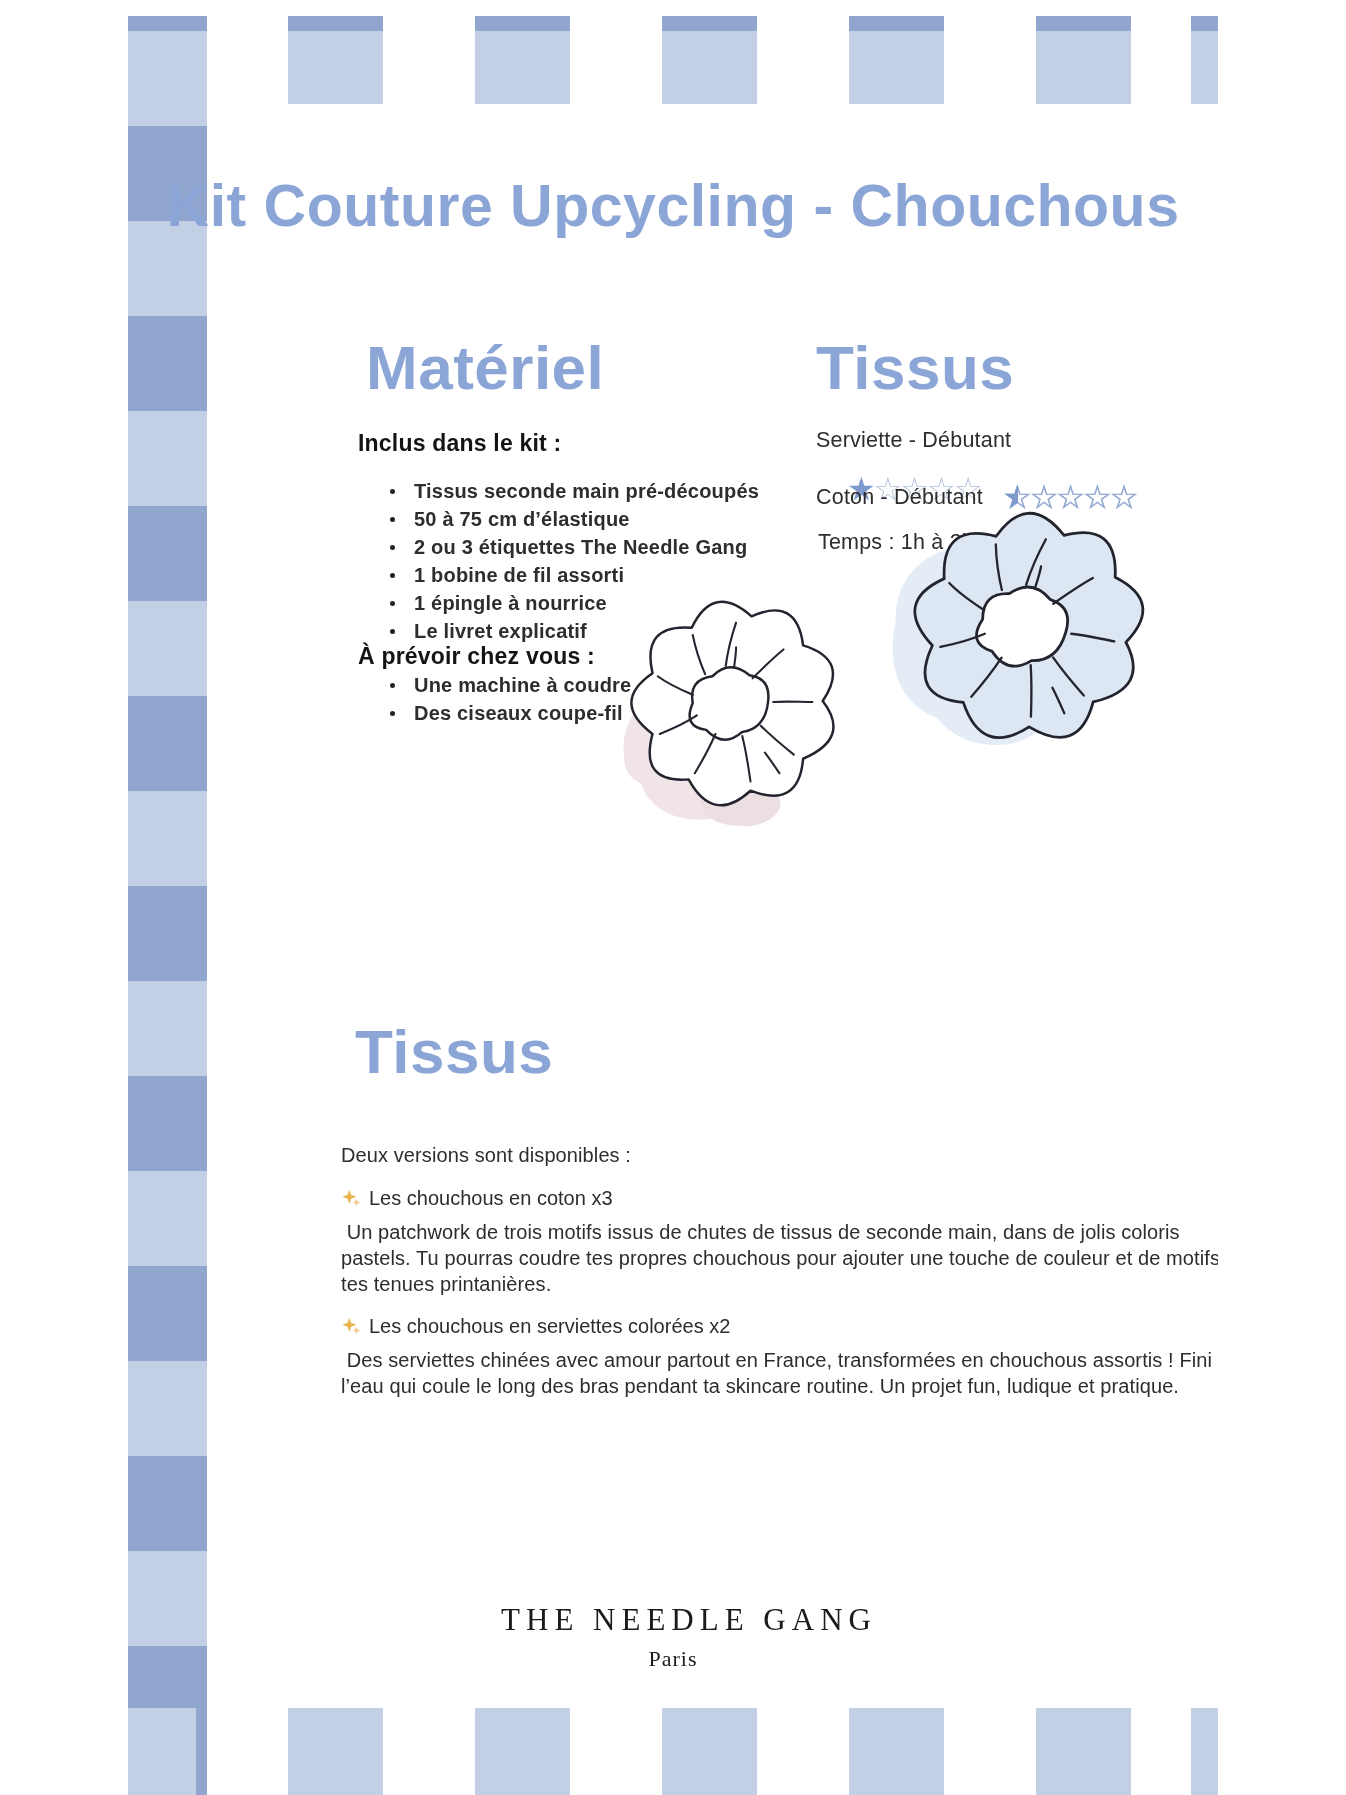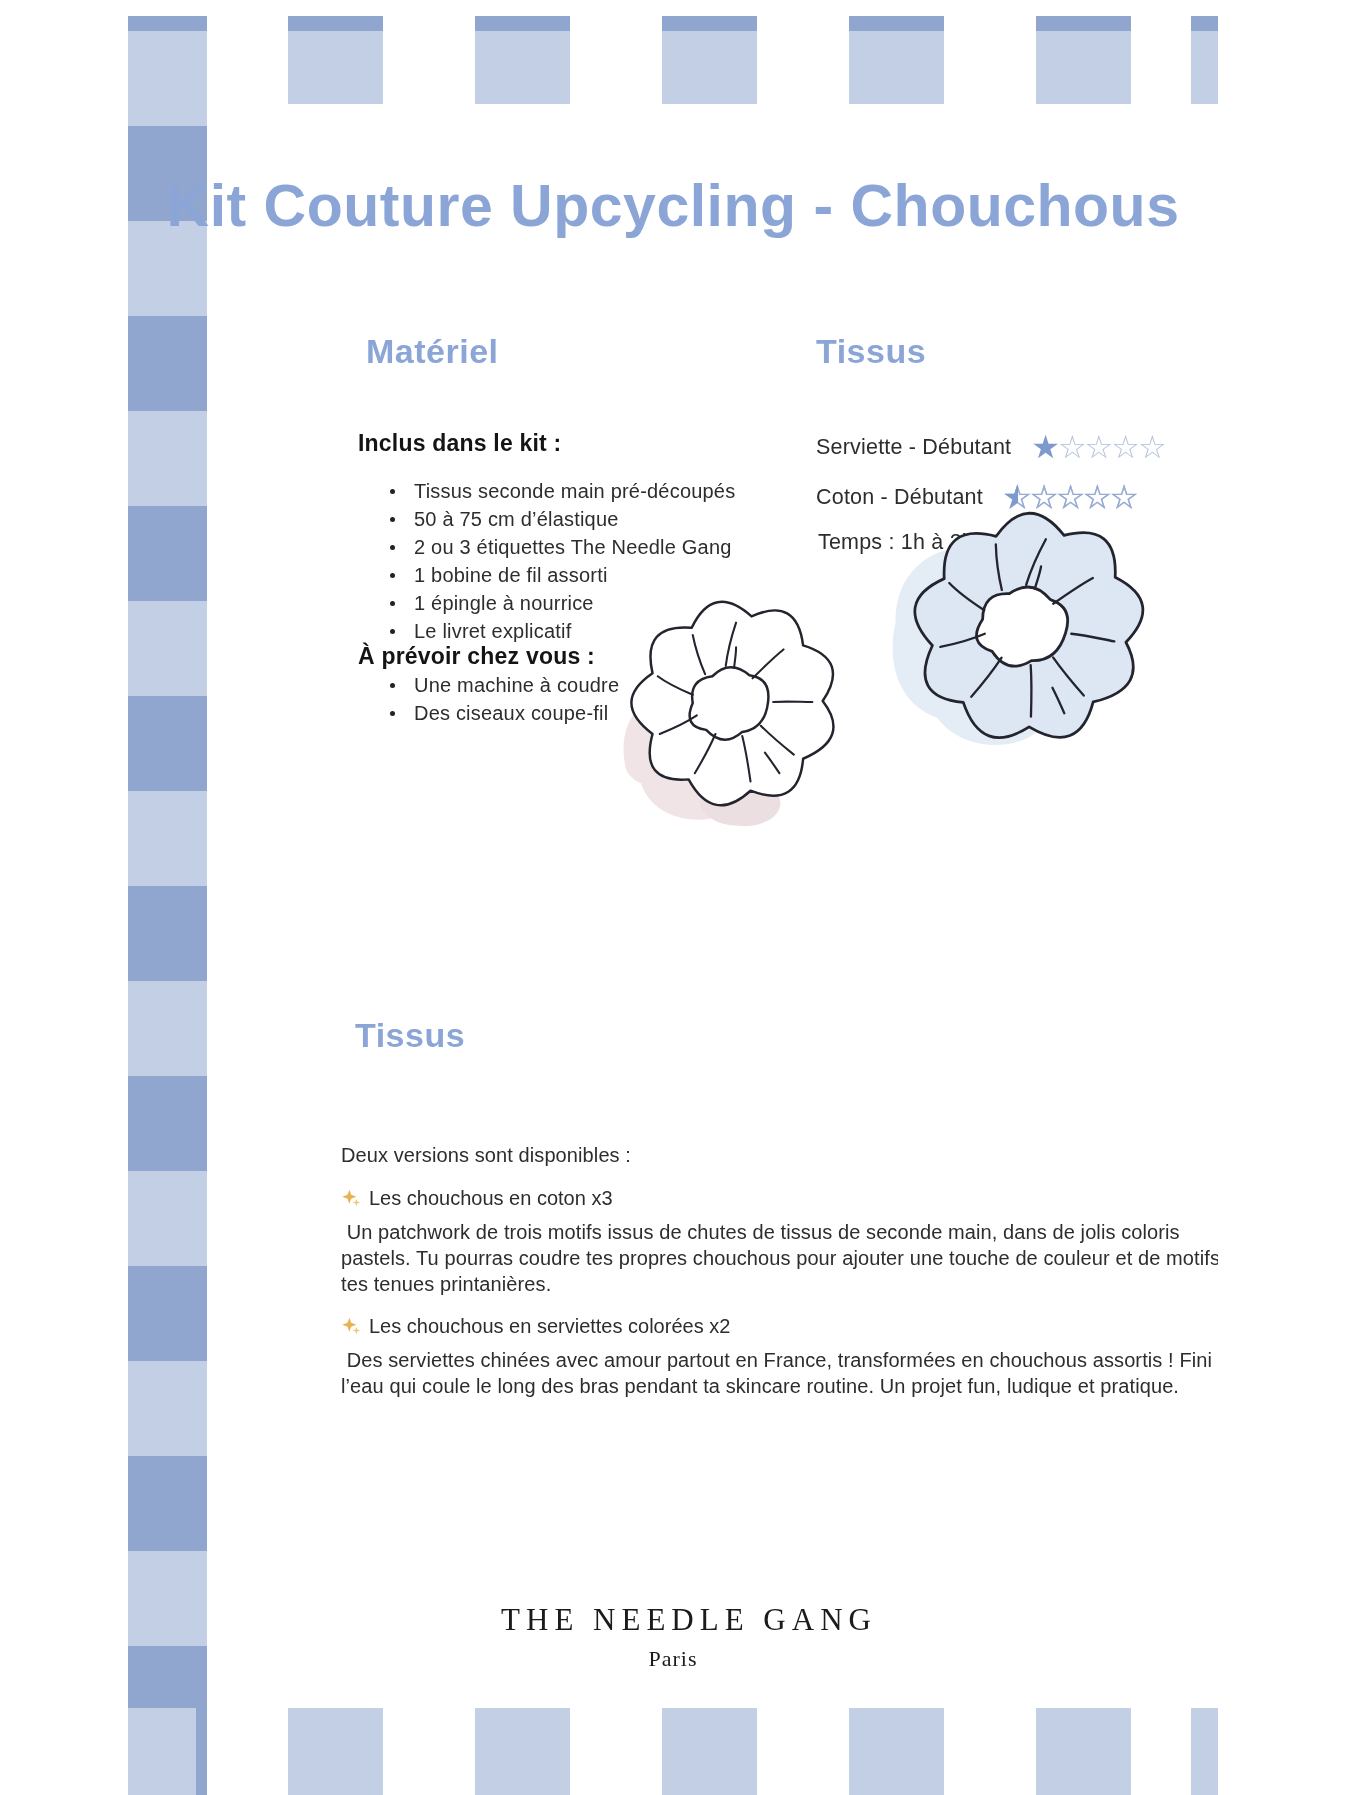--- a/index.html
+++ b/index.html
@@ -35,43 +35,43 @@
     background:repeating-linear-gradient(90deg,var(--ging-light) 0 95px,transparent 95px 187px);
     background-position:-27px 0;}
   .g-bottom .g-squares{height:88px;}
 
   
   .title{
     position:absolute;top:156px;left:0;width:100%;text-align:center;margin:0;
     font-size:59px;font-weight:800;letter-spacing:0.5px;color:var(--blue-head);
   }
   .h2{
-    position:absolute;margin:0;font-size:34px;font-weight:800;color:var(--blue-head);letter-spacing:0.5px;
+    position:absolute;margin:0;font-size:62px;font-weight:800;color:var(--blue-head);letter-spacing:0.5px;
   }
   .h2.materiel{left:238px;top:316px;}
   .h2.niveau{left:688px;top:316px;}
   .h2.tissus{left:227px;top:1000px;}
 
   
   .lbl{position:absolute;margin:0;font-size:23px;font-weight:700;color:var(--ink-bold);letter-spacing:0.2px;}
   .lbl-inclus{left:230px;top:414px;}
   .lbl-prevoir{left:230px;top:627px;}
-  .mat-list{position:absolute;left:230px;margin:0;padding:0;list-style:none;}
+  .mat-list{position:absolute;left:230px;margin:0;padding:0;list-style:none;font-weight:bold;}
   .mat-list.inclus{top:461px;}
   .mat-list.prevoir{top:655px;}
   .mat-list li{
     position:relative;padding-left:56px;font-size:20px;line-height:28px;color:var(--ink);letter-spacing:0.2px;
   }
   .mat-list li::before{
     content:"";position:absolute;left:32px;top:12px;width:5px;height:5px;border-radius:50%;background:#222;
   }
 
   
   .nv-row{position:absolute;left:688px;display:flex;align-items:center;gap:20px;height:38px;}
-  .nv-row.r0{top:412px;}
+  .nv-row.r0{top:412px;flex-direction:column;}
   .nv-row.r1{top:462px;}
   .nv-label{font-size:21.5px;color:var(--ink);letter-spacing:0.2px;white-space:nowrap;}
   .stars{display:inline-flex;align-items:center;letter-spacing:-2px;font-size:32px;line-height:1;}
   .st{position:relative;display:inline-block;line-height:1;}
   .st.full{color:var(--star-fill);}
   .st.out{color:var(--star-out);}
   .stars.rounded .st.out{color:var(--star-out2);-webkit-text-stroke:0.6px var(--star-out2);}
   .st.half{color:var(--star-out2);-webkit-text-stroke:0.6px var(--star-out2);}
   .st.half .f{
     position:absolute;left:0;top:0;width:56%;overflow:hidden;color:var(--star-fill);

